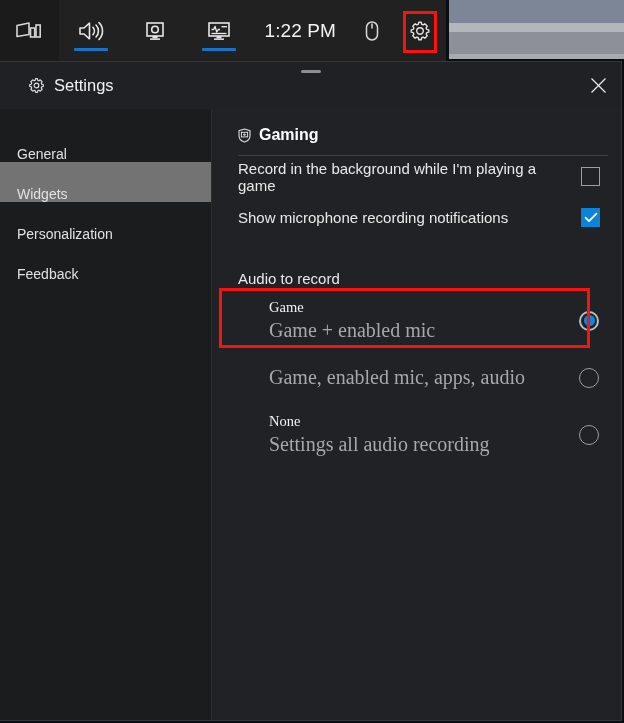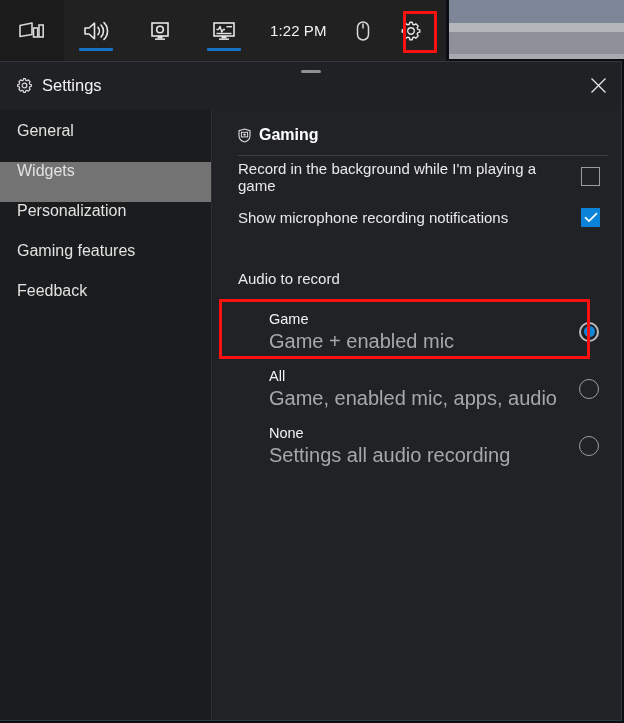--- a/index.html
+++ b/index.html
@@ -80,21 +80,21 @@
     height: 3px;
     background: #1673c6;
     border-radius: 1px;
   }
   .gb-clock {
     display: flex;
     align-items: center;
     justify-content: center;
     padding: 0 14px;
     color: #f2f2f2;
-    font-size: 15px;
+    font-size: 19px;
     letter-spacing: .1px;
     white-space: nowrap;
   }
   .gb-mouse-cell {
     width: 44px;
     display: flex;
     align-items: center;
     justify-content: center;
   }
   .gb-gear-cell {
@@ -132,21 +132,21 @@
     position: absolute;
     left: 50%;
     transform: translateX(-50%);
     top: 8px;
     width: 20px; height: 3px;
     border-radius: 2px;
     background: #8e9094;
   }
   .settings-header {
     position: absolute;
-    left: 4px; top: 0; right: 0;
+    left: 16px; top: 0; right: 0;
     height: 47px;
     display: flex;
     align-items: center;
   }
   .settings-title-wrap {
     display: flex;
     align-items: center;
     gap: 9px;
     padding-left: 12px;
   }
@@ -171,24 +171,24 @@
     width: 212px;
     bottom: 0;
     background: #1a1c1e;
     border-right: 1px solid #2c2e31;
     box-sizing: border-box;
     padding-top: 13px;
   }
   .side-item {
     height: 40px;
     display: flex;
-    align-items: flex-start;
+    align-items: flex-end;
     padding-left: 17px;
     color: #e2e2e2;
-    font-size: 16px;
+    font-size: 14px;
   }
   .side-item.selected {
     background: #737373;
   }
 
   
   .main {
     position: absolute;
     left: 213px; top: 47px; right: 0; bottom: 0;
     background: #202225;
@@ -241,22 +241,23 @@
     justify-content: center;
   }
 
   .group-label {
     color: #e9e9e9;
     font-size: 15px;
     margin-top: 32px;
   }
 
   .radio-list {
-    margin-top: 16px;
+    margin-top: 5px;
     position: relative;
+    font-family: Liberation Serif, serif;
   }
   .radio-row {
     height: 57px;
     display: flex;
     align-items: center;
     justify-content: space-between;
     padding-left: 31px;
     padding-right: 9px;
     box-sizing: border-box;
   }
@@ -406,23 +407,20 @@
     <div class="side-item">
       <span>General</span>
     </div>
     <div class="side-item selected">
       <span>Widgets</span>
     </div>
     <div class="side-item">
       <span>Personalization</span>
     </div>
     <div class="side-item">
-      <span>Gaming features</span>
-    </div>
-    <div class="side-item">
       <span>Feedback</span>
     </div>
   </div>
 
   <div class="main">
 
     <div class="section-head">
       <span>
         <svg width="13" height="15" viewBox="0 0 13 15" style="display:block">
           <path d="M6.5 1 L12 2.6 V7.6 C12 11 9.5 13.2 6.5 14 C3.5 13.2 1 11 1 7.6 V2.6 Z" fill="none" stroke="#dedede" stroke-width="1.1"></path>
@@ -457,21 +455,20 @@
       <div class="radio-row">
         <span class="radio-texts">
           <span class="radio-title">Game</span>
           <span class="radio-sub">Game + enabled mic</span>
         </span>
         <span class="radio-dot on"></span>
       </div>
 
       <div class="radio-row">
         <span class="radio-texts">
-          <span class="radio-title">All</span>
           <span class="radio-sub">Game, enabled mic, apps, audio</span>
         </span>
         <span class="radio-dot off"></span>
       </div>
 
       <div class="radio-row">
         <span class="radio-texts">
           <span class="radio-title">None</span>
           <span class="radio-sub">Settings all audio recording</span>
         </span>

